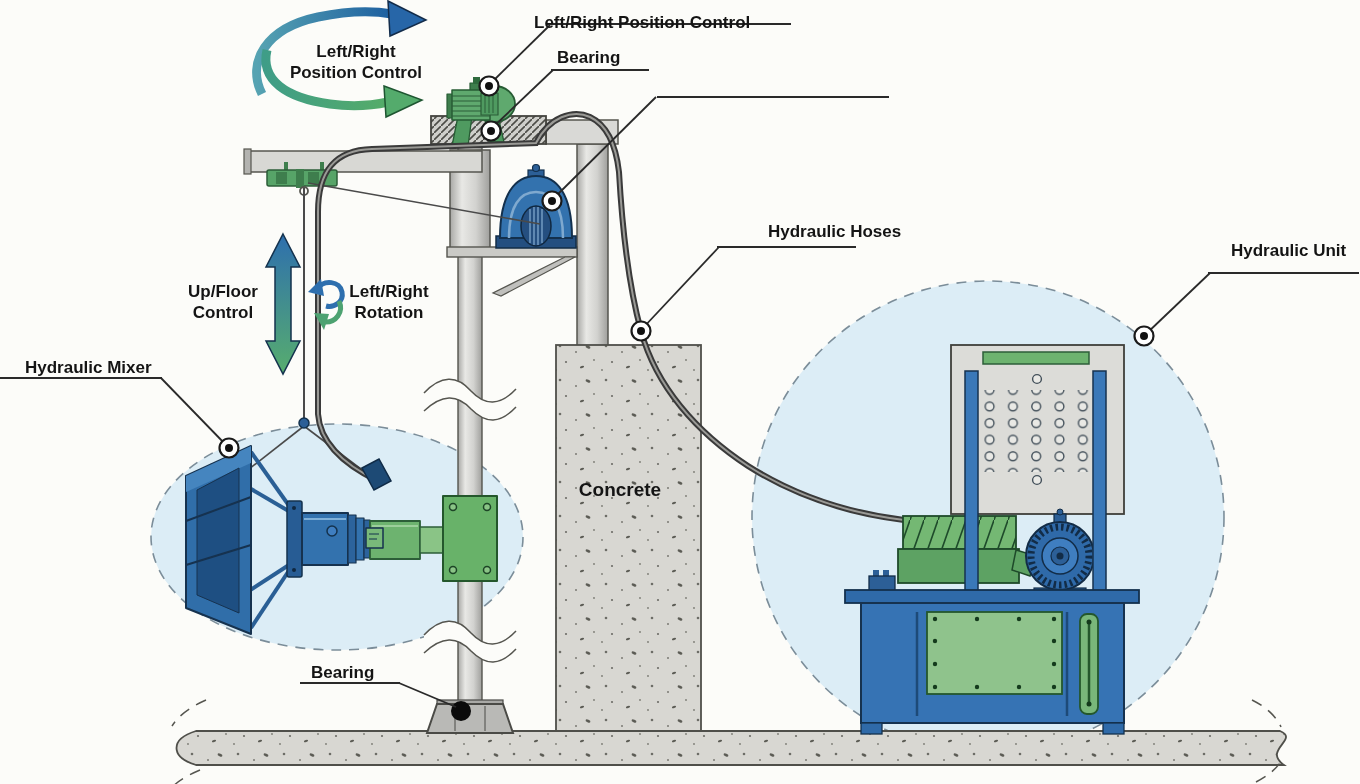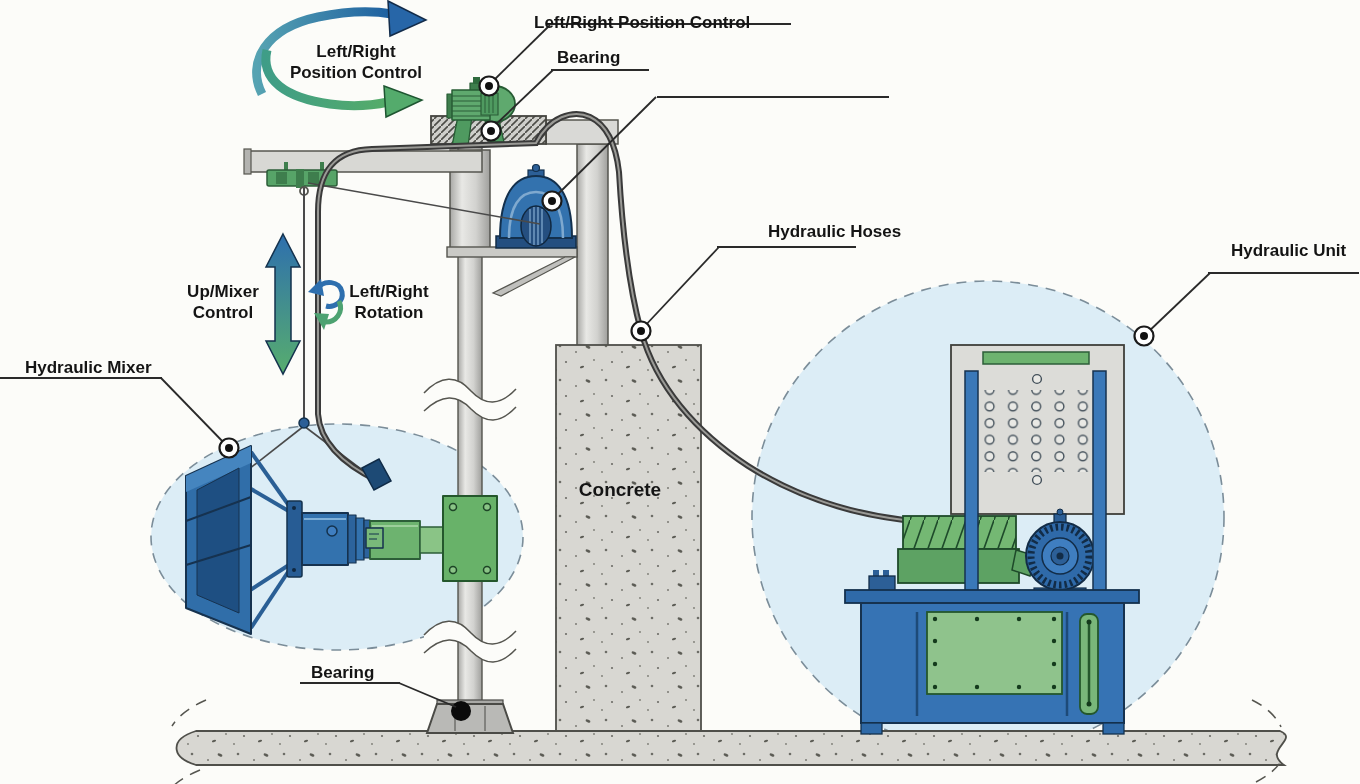--- a/index.html
+++ b/index.html
@@ -318,21 +318,21 @@
 <div class="lbl" style="left:1231px;top:240px;">Hydraulic Unit</div>
 <div class="lbl" style="left:25px;top:357px;">Hydraulic Mixer</div>
 <div class="lbl big center" style="left:620px;top:479px;">Concrete</div>
 <div class="lbl" style="left:311px;top:662px;">Bearing</div>
 
 <div class="lbl center" style="left:356px;top:41px;">
   <div>Left/Right</div>
   <div>Position Control</div>
 </div>
 <div class="lbl center" style="left:223px;top:281px;">
-  <div>Up/Mixer</div>
+  <div>Up/Floor</div>
   <div>Control</div>
 </div>
 <div class="lbl center" style="left:389px;top:281px;">
   <div>Left/Right</div>
   <div>Rotation</div>
 </div>
 
 </div>
 
 </body></html>

